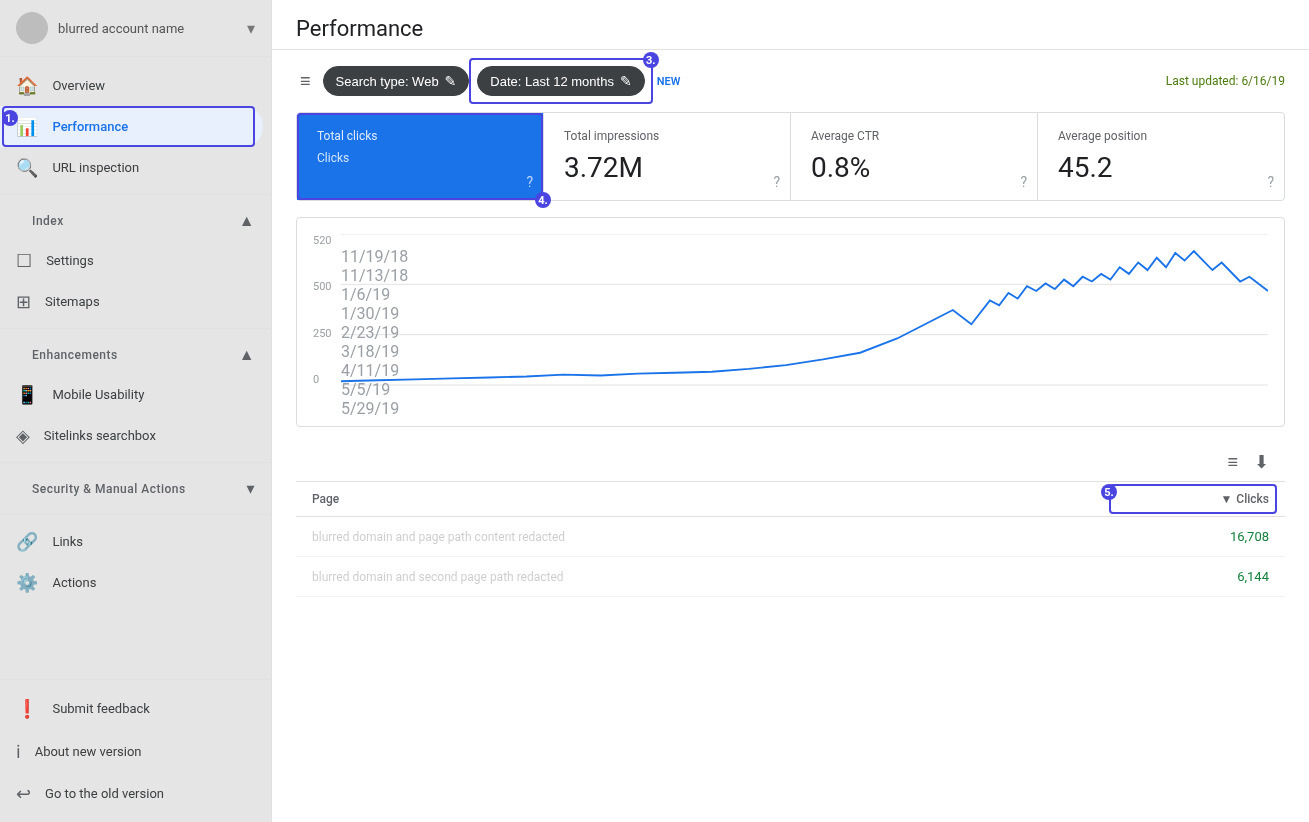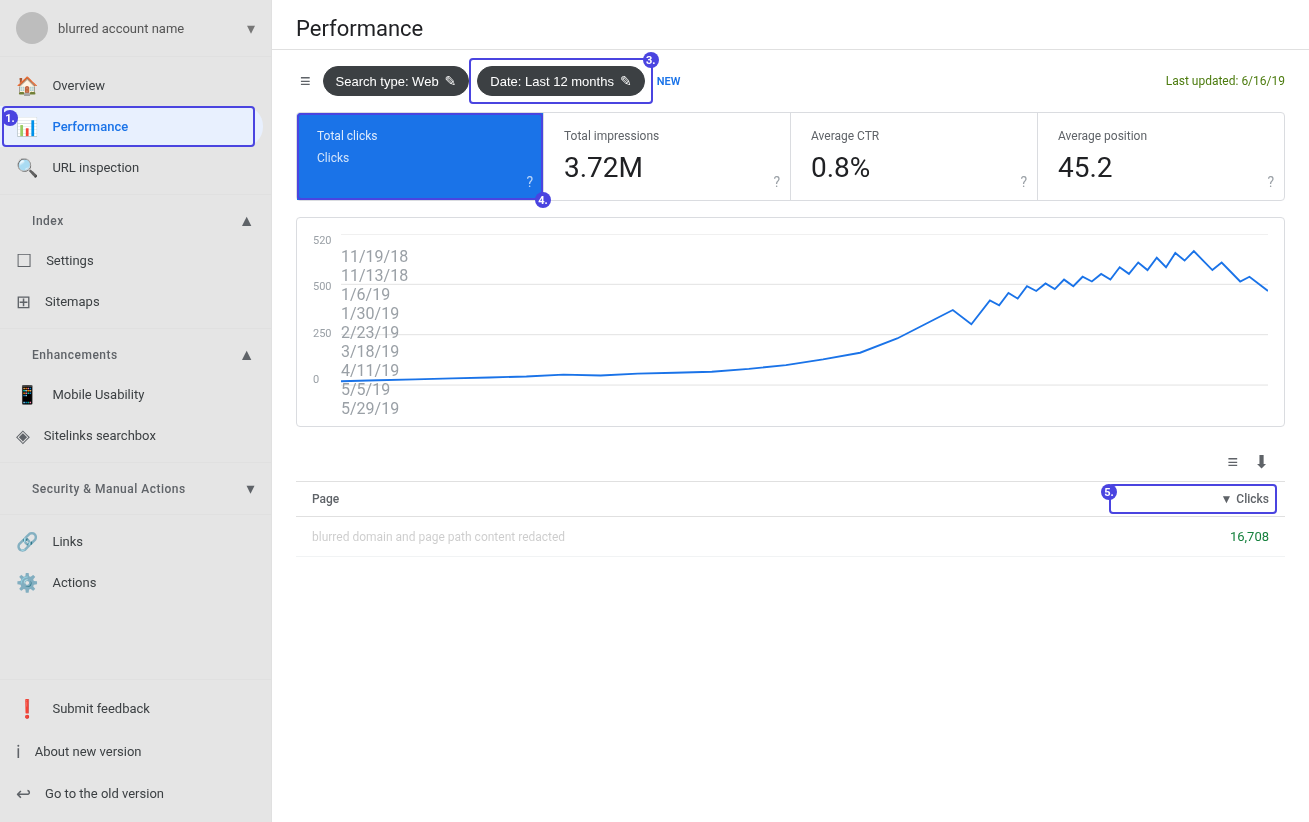--- a/index.html
+++ b/index.html
@@ -577,14 +577,18 @@
         <div class="clicks-header-ann"></div>
         <div class="ann-num-5">5.</div>
         <span>▼</span>
         <span>Clicks</span>
       </div>
     </div>
     <div class="table-row-data">
       <div class="row-page-val" style="background: linear-gradient(to right, #ccc 60%, #fff 100%); -webkit-background-clip: text; -webkit-text-fill-color: transparent; background-clip: text;">blurred domain and page path content redacted</div>
       <div class="row-clicks-val">16,708</div>
     </div>
+    <div class="table-row-data">
+      <div class="row-page-val" style="background: linear-gradient(to right, #ccc 55%, #fff 100%); -webkit-background-clip: text; -webkit-text-fill-color: transparent; background-clip: text;">blurred domain and second page path redacted</div>
+      <div class="row-clicks-val">6,144</div>
+    </div>
   </div>
 </div>
 
 </body></html>

